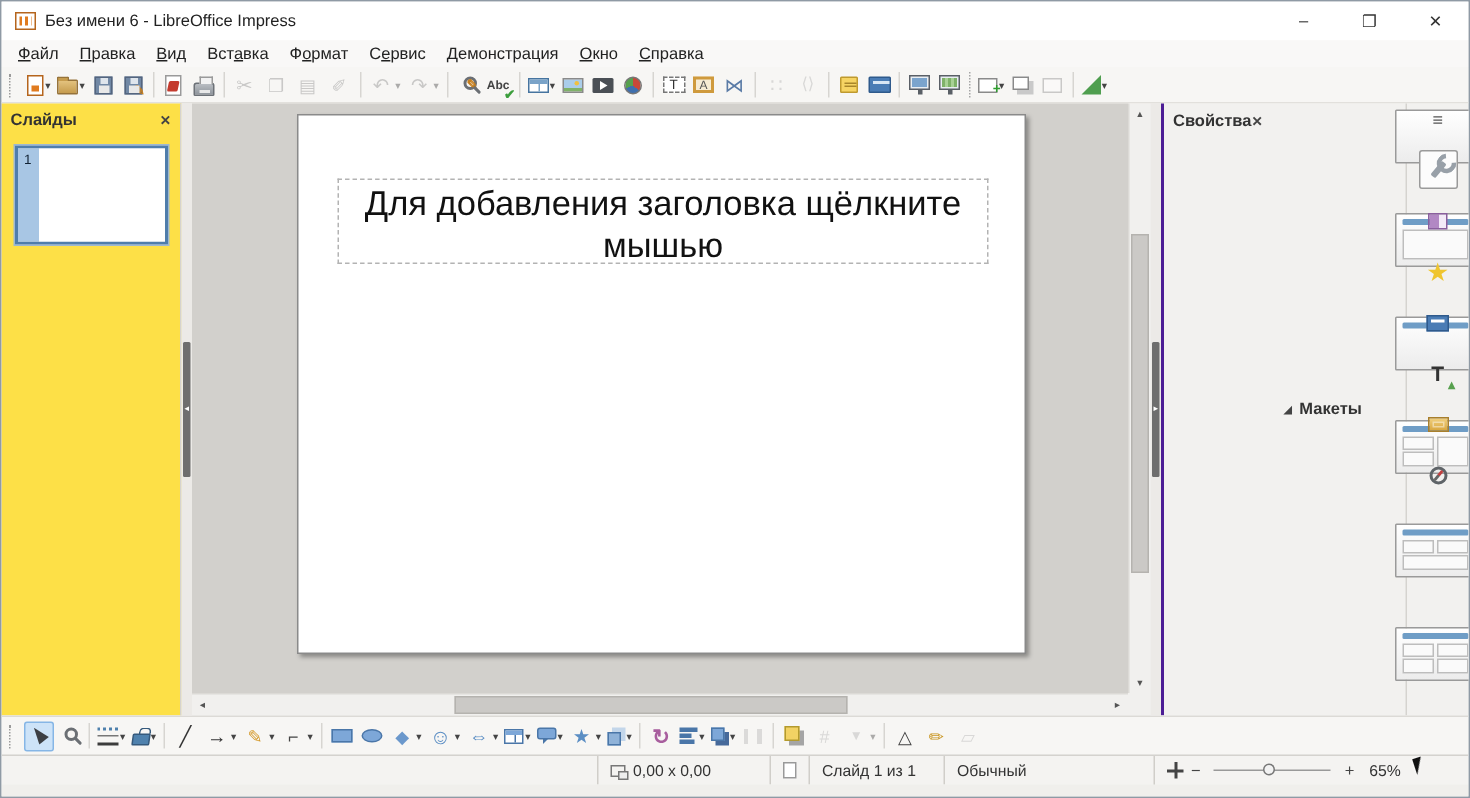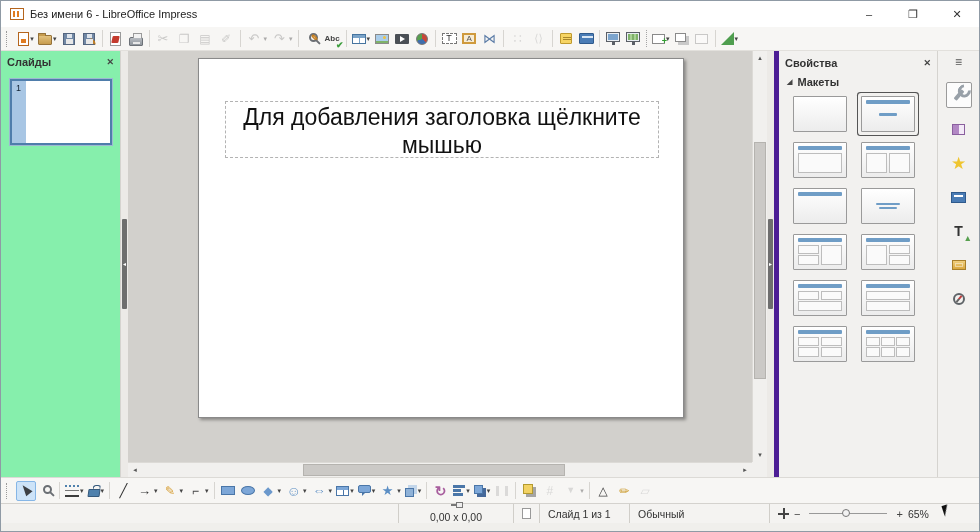--- a/index.html
+++ b/index.html
@@ -99,21 +99,21 @@
   .k-spell{display:flex;align-items:center;justify-content:center;}
 
   
   .tabbar{height:22px;background:#f5f4f2;display:flex;align-items:center;padding-left:128px;flex:0 0 22px;}
   .tab{font-size:10.5px;color:#222;padding:2px 7px 3px;border:1px solid transparent;border-left:1px solid #d5d3cf;white-space:nowrap;}
   .tab:first-child{border-left:1px solid transparent;}
   .tab.active{background:#fff;border:1px solid #9a9a9a;border-radius:2px 2px 0 0;}
 
   
   .bodyrow{flex:1 1 auto;display:flex;min-height:0;}
-  .slides-panel{width:120px;flex:0 0 120px;background:#86efac;border-right:1px solid #d5d3cf;display:flex;flex-direction:column;}
+  .slides-panel{width:120px;flex:0 0 120px;background:#fde047;border-right:1px solid #d5d3cf;display:flex;flex-direction:column;}
   .panel-header{height:20px;display:flex;align-items:center;padding:2px 6px 0;font-size:11px;font-weight:bold;color:#333;}
   .panel-close{margin-left:auto;font-size:9px;color:#444;}
   .slide-thumb{width:102px;height:66px;margin:8px auto;border:2px solid #4f7dab;box-shadow:0 0 0 1px #9db8d2;background:#fff;display:flex;}
   .thumb-num{width:14px;background:#a8c6e4;font-size:9px;color:#123;display:flex;justify-content:center;padding-top:2px;}
   .thumb-page{flex:1;background:#fff;}
 
   .splitter{width:7px;flex:0 0 7px;background:#eceae7;position:relative;}
   .spl-handle{position:absolute;top:50%;margin-top:-45px;left:1px;width:5px;height:90px;background:#6e6e6e;border-radius:1px;display:flex;align-items:center;justify-content:center;color:#fff;font-size:6px;line-height:1;}
 
   .workspace{flex:1 1 auto;display:grid;grid-template-columns:1fr 15px;grid-template-rows:1fr 15px;min-width:0;}
@@ -127,75 +127,86 @@
 
   .vscroll{background:#f1f0ee;border-left:1px solid #dcdad6;display:flex;flex-direction:column;}
   .hscroll{background:#f1f0ee;border-top:1px solid #dcdad6;display:flex;}
   .sarrow{flex:0 0 14px;display:flex;align-items:center;justify-content:center;font-size:7px;color:#555;}
   .strack{flex:1;position:relative;}
   .vthumb{position:absolute;left:1px;right:1px;top:20%;height:62%;background:#cbc9c6;border:1px solid #b5b3af;}
   .hthumb{position:absolute;top:1px;bottom:1px;left:27%;width:44%;background:#cbc9c6;border:1px solid #b5b3af;}
   .scorner{background:#f1f0ee;}
 
   
-  .props{width:163px;flex:0 0 163px;background:#f2f1ef;border-left:5px solid #4c1d95;display:flex;flex-direction:column;}
+  .props{width:163px;flex:0 0 163px;background:#f2f1ef;border-left:2px solid #4c1d95;display:flex;}
   .props .panel-header{height:22px;}
   .section-header{display:flex;align-items:center;gap:5px;padding:3px 8px 4px;font-size:11px;font-weight:bold;color:#333;}
   .tri{font-size:7px;color:#444;}
   .layout-grid{display:grid;grid-template-columns:54px 54px;column-gap:14px;row-gap:10px;padding:4px 0 0 14px;}
   .lo-thumb{width:54px;height:36px;background:linear-gradient(#ffffff,#ececec);border:1px solid #9a9a9a;border-radius:1px;position:relative;}
   .lo-thumb.selected{box-shadow:0 0 0 3px #f2f1ef,0 0 0 4px #555;}
   .lo-bar{position:absolute;background:#6f9dc6;border-radius:1px;}
   .lo-box{position:absolute;border:1px solid #bdbdbd;background:#fafafa;}
 
   .strip{width:42px;flex:0 0 42px;background:#f2f1ef;border-left:1px solid #d5d3cf;display:flex;flex-direction:column;align-items:center;padding-top:3px;}
   .sbtn{width:26px;height:26px;display:flex;align-items:center;justify-content:center;margin:4px 0;border:1px solid transparent;border-radius:2px;position:relative;}
   .sbtn.active{background:#fcfcfc;border-color:#9a9a9a;}
   .sbtn:first-child{height:16px;margin:0 0 8px;}
 
   
   .statusbar{height:20px;flex:0 0 20px;background:#f4f3f1;border-top:1px solid #d4d2ce;display:flex;align-items:stretch;font-size:10.5px;color:#333;}
   .sseg{display:flex;align-items:center;gap:5px;padding:0 8px;border-left:1px solid #d0cec9;white-space:nowrap;}
   .sseg.hint{flex:1 1 auto;border-left:none;}
   .sseg.pos{width:125px;}
-  .sseg.sizeseg{width:115px;flex-direction:column;}
+  .sseg.sizeseg{width:115px;}
   .sseg.mod{width:26px;justify-content:center;}
   .sseg.slideseg{width:90px;}
   .sseg.layoutseg{width:140px;}
   .sseg.zoomctl{width:210px;position:relative;}
   .st-pos{width:9px;height:9px;border:1px dashed #777;}
   .st-size{width:10px;height:8px;border:1px solid #777;position:relative;}
   .st-size::after{content:"";position:absolute;right:-3px;bottom:-3px;width:5px;height:4px;border:1px solid #777;background:#eee;}
   .st-mod{width:9px;height:11px;border:1px solid #999;background:#fff;}
   .st-fit{position:relative;width:11px;height:11px;}
   .st-fit::before{content:"";position:absolute;left:0;right:0;top:5px;height:2px;background:#444;}
   .st-fit::after{content:"";position:absolute;top:0;bottom:0;left:5px;width:2px;background:#444;}
   .zminus,.zplus{font-size:11px;color:#444;}
   .zslider{width:78px;height:1px;background:#999;position:relative;margin:0 4px;}
   .zslider::before{content:"";position:absolute;left:50%;top:-3px;width:1px;height:3px;background:#999;}
   .zthumb{position:absolute;left:42%;top:-4px;width:8px;height:8px;background:#f2f2f2;border:1px solid #777;border-radius:50%;}
-  .zval{min-width:26px;}
+  .zval{min-width:26px;text-align:right;}
   .mouse-cursor{position:absolute;right:30px;top:1px;width:0;height:0;border-left:6px solid #111;border-bottom:11px solid transparent;transform:rotate(-18deg);filter:drop-shadow(0 0 1px #fff);}
   .bottomband{height:8px;flex:0 0 8px;background:#f0efec;}
 </style>
 </head>
 <body>
 
 <div class="window">
 
   <div class="titlebar">
     <span class="appicon"></span>
     <span class="title">Без имени 6 - LibreOffice Impress</span>
     <span class="wcontrols" id="wcontrols">
         <span class="wc">–</span>
         <span class="wc">❐</span>
         <span class="wc">✕</span>
       </span>
   </div>
 
+  <div class="menubar" id="menubar">
+      <span class="mitem"><u>Ф</u>айл</span>
+      <span class="mitem"><u>П</u>равка</span>
+      <span class="mitem"><u>В</u>ид</span>
+      <span class="mitem">Вст<u>а</u>вка</span>
+      <span class="mitem">Ф<u>о</u>рмат</span>
+      <span class="mitem">С<u>е</u>рвис</span>
+      <span class="mitem"><u>Д</u>емонстрация</span>
+      <span class="mitem"><u>О</u>кно</span>
+      <span class="mitem"><u>С</u>правка</span>
+    </div>
 
   <div class="toolbar" id="main-toolbar">
     <span class="grip"></span>
   <span class="tbtn">
         <span class="ic k-newdoc"></span>
         <span class="dd">▾</span>
       </span>
       <span class="tbtn">
         <span class="ic k-folder"></span>
         <span class="dd">▾</span>

